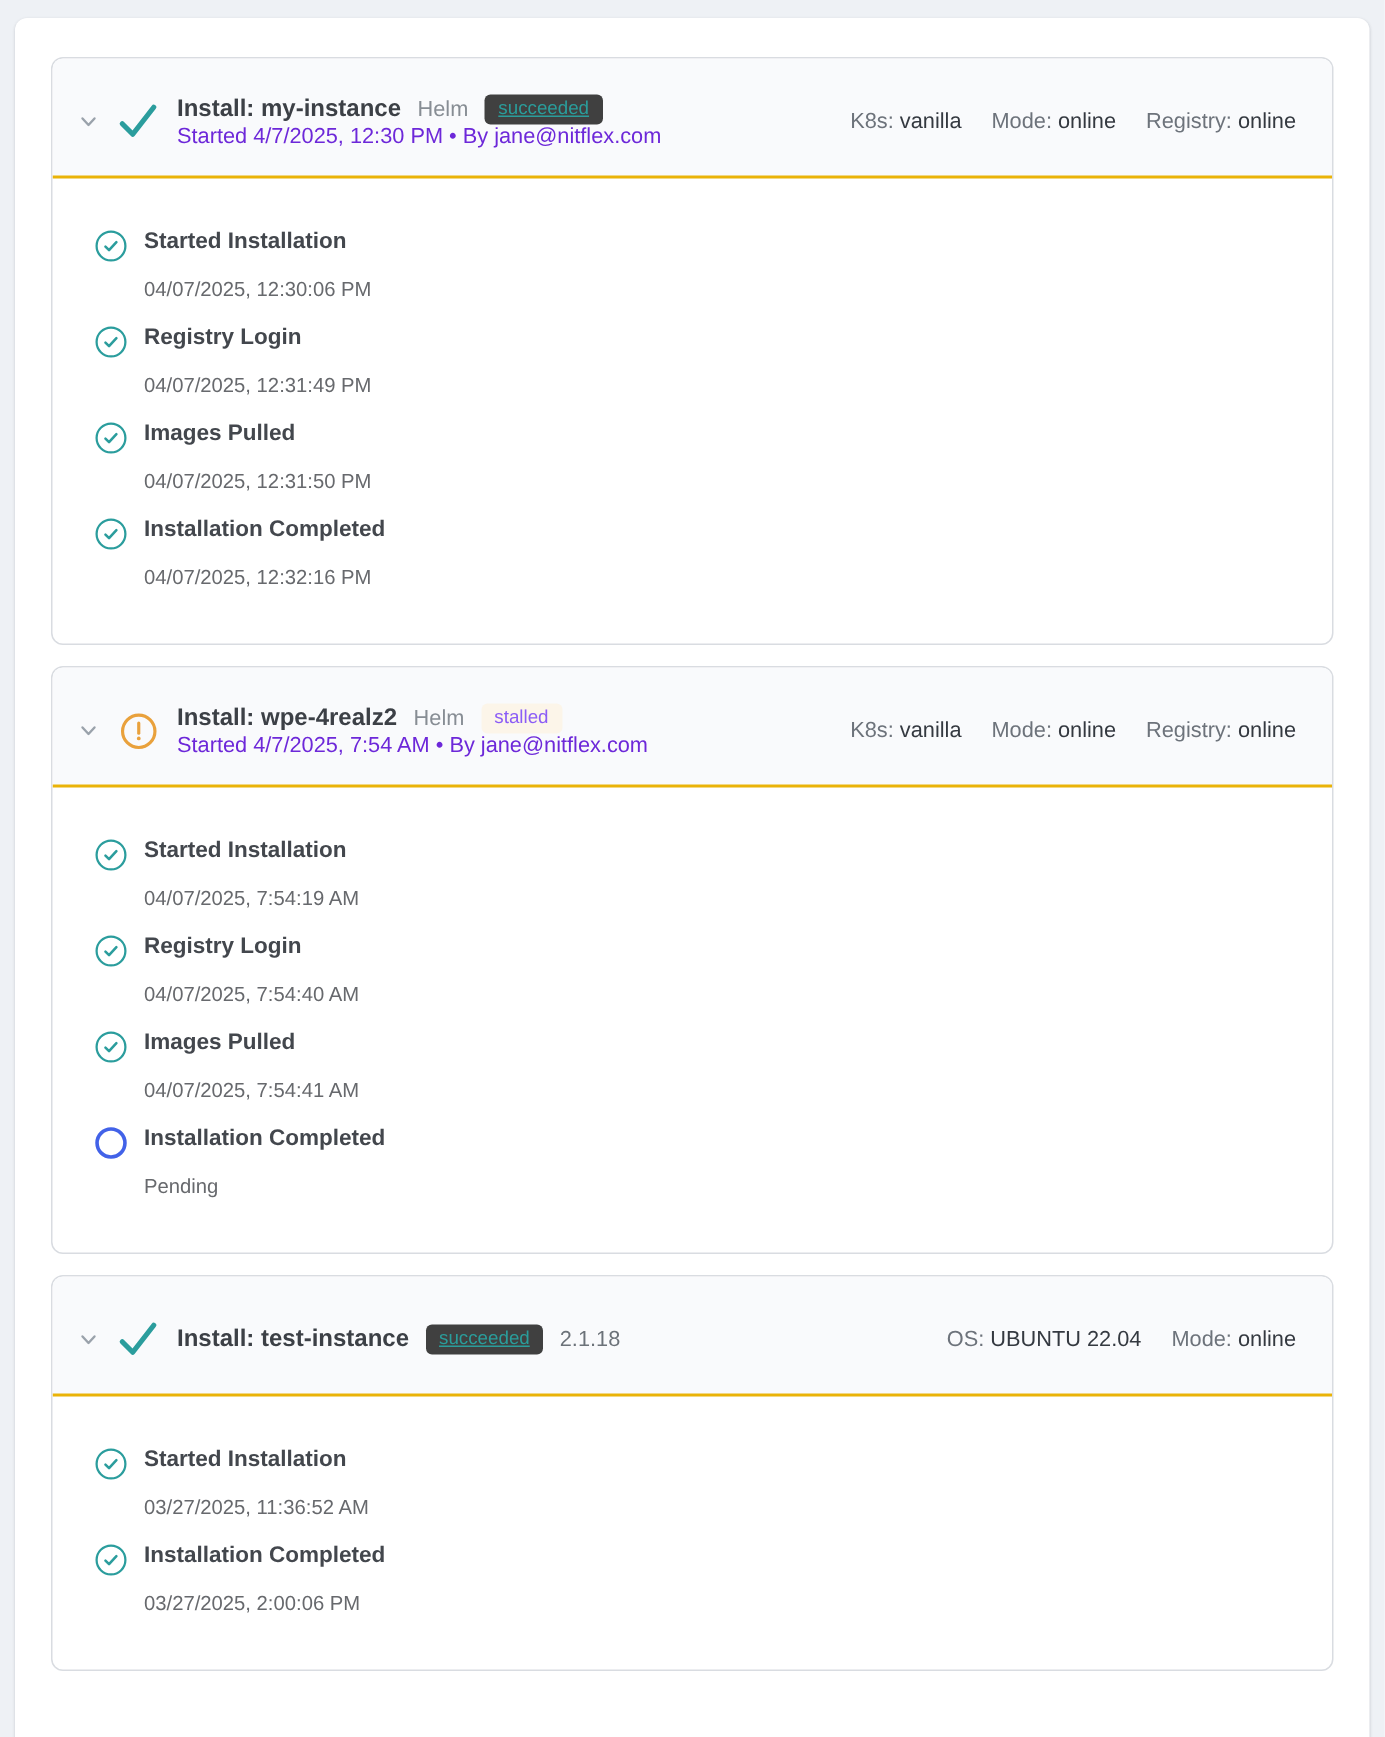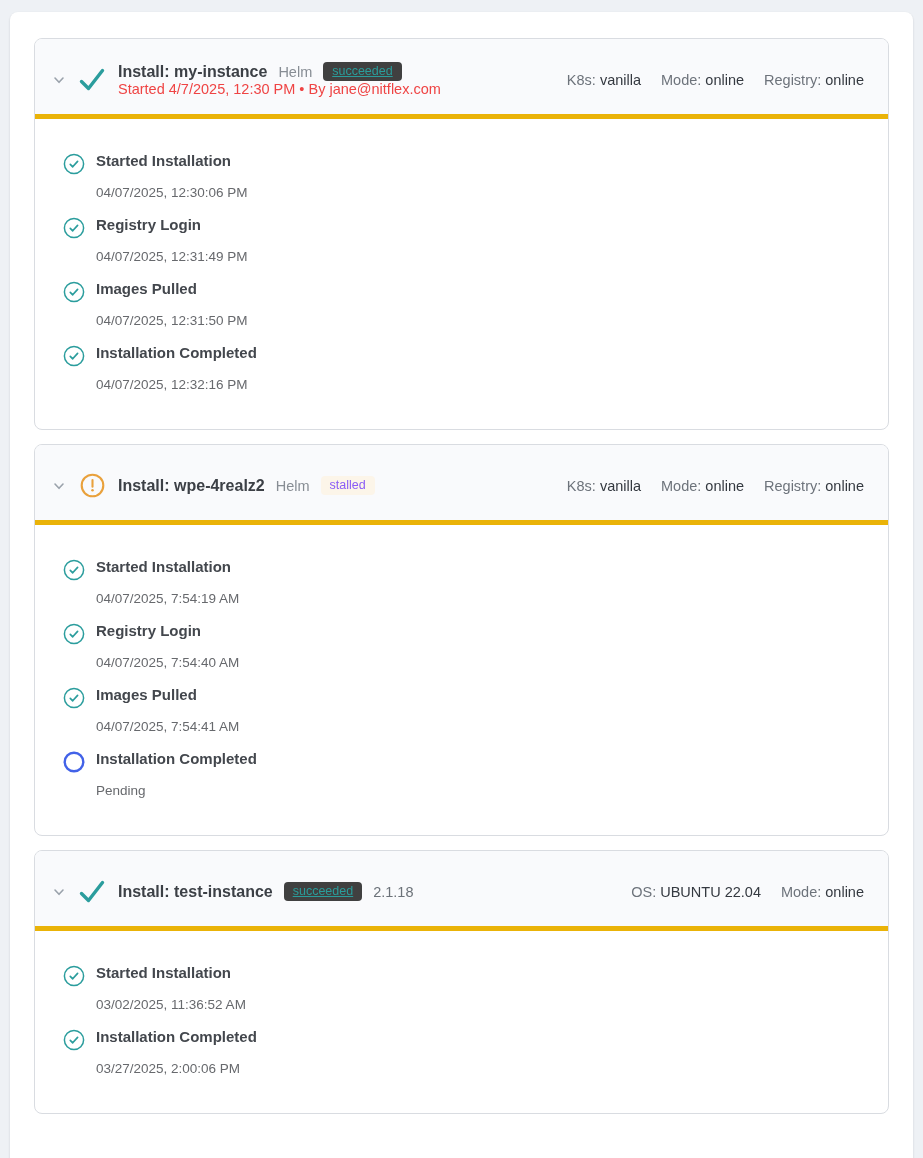--- a/index.html
+++ b/index.html
@@ -36,21 +36,21 @@
     background: #ffffff;
     margin-bottom: 14px;
     overflow: hidden;
   }
   .attempt-header {
     display: flex;
     align-items: center;
     min-height: 80px;
     padding: 13px 24px 7px 17px;
     background: #f9fafc;
-    border-bottom: 5px solid #eab308;
+    border-bottom: 2px solid #eab308;
     cursor: pointer;
   }
   .chevron {
     width: 14px; height: 14px;
     margin-right: 11px;
     flex-shrink: 0;
     display: flex; align-items: center; justify-content: center;
   }
   .status-icon-wrap {
     width: 30px; height: 30px;
@@ -71,21 +71,21 @@
     font-size: 12.5px;
     padding: 3px 9px 4px 9px;
     border-radius: 4px;
     line-height: 1;
   }
   .badge.succeeded { color: #2a9d9b; background: #404040; text-decoration: underline; }
   .badge.stalled   { color: #8b5cf6; background: #fcf5e9; }
   .started-line {
     margin-top: 0;
     font-size: 14.5px;
-    color: #ef4444;
+    color: #6d28d9;
   }
   .header-meta {
     margin-left: auto;
     display: flex;
     gap: 20px;
     font-size: 14.5px;
     white-space: nowrap;
   }
   .meta-item { }
   .meta-label { color: #6d737b; }
@@ -204,20 +204,21 @@
             <line x1="12.5" y1="7" x2="12.5" y2="13.8" stroke="#e9a13c" stroke-width="2.1" stroke-linecap="round"></line>
             <circle cx="12.5" cy="17.3" r="1.25" fill="#e9a13c"></circle>
           </svg>
       </span>
       <div class="title-block">
         <div class="title-line">
           <span class="attempt-title">Install: wpe-4realz2</span>
           <span class="attempt-method">Helm</span>
           <span class="badge stalled">stalled</span>
         </div>
+        <div class="started-line">Started 4/7/2025, 7:54 AM • By jane@nitflex.com</div>
       </div>
       <div class="header-meta">
         <span class="meta-item"><span class="meta-label">K8s:</span> <span class="meta-value">vanilla</span></span>
         <span class="meta-item"><span class="meta-label">Mode:</span> <span class="meta-value">online</span></span>
         <span class="meta-item"><span class="meta-label">Registry:</span> <span class="meta-value">online</span></span>
       </div>
     </div>
     <div class="attempt-body">
       <div class="step">
         <span class="step-icon"><svg width="22" height="22" viewBox="0 0 22 22" fill="none">
@@ -286,21 +287,21 @@
       </div>
     </div>
     <div class="attempt-body">
       <div class="step">
         <span class="step-icon"><svg width="22" height="22" viewBox="0 0 22 22" fill="none">
               <circle cx="11" cy="11" r="9.6" stroke="#2b9d9d" stroke-width="1.5"></circle>
               <path d="M7.3 11.4l2.4 2.4 4.9-5.4" stroke="#2b9d9d" stroke-width="1.7" stroke-linecap="round" stroke-linejoin="round"></path>
             </svg></span>
         <div>
             <div class="step-label">Started Installation</div>
-            <div class="step-time">03/02/2025, 11:36:52 AM</div>
+            <div class="step-time">03/27/2025, 11:36:52 AM</div>
           </div>
       </div>
       <div class="step">
         <span class="step-icon"><svg width="22" height="22" viewBox="0 0 22 22" fill="none">
               <circle cx="11" cy="11" r="9.6" stroke="#2b9d9d" stroke-width="1.5"></circle>
               <path d="M7.3 11.4l2.4 2.4 4.9-5.4" stroke="#2b9d9d" stroke-width="1.7" stroke-linecap="round" stroke-linejoin="round"></path>
             </svg></span>
         <div>
             <div class="step-label">Installation Completed</div>
             <div class="step-time">03/27/2025, 2:00:06 PM</div>

